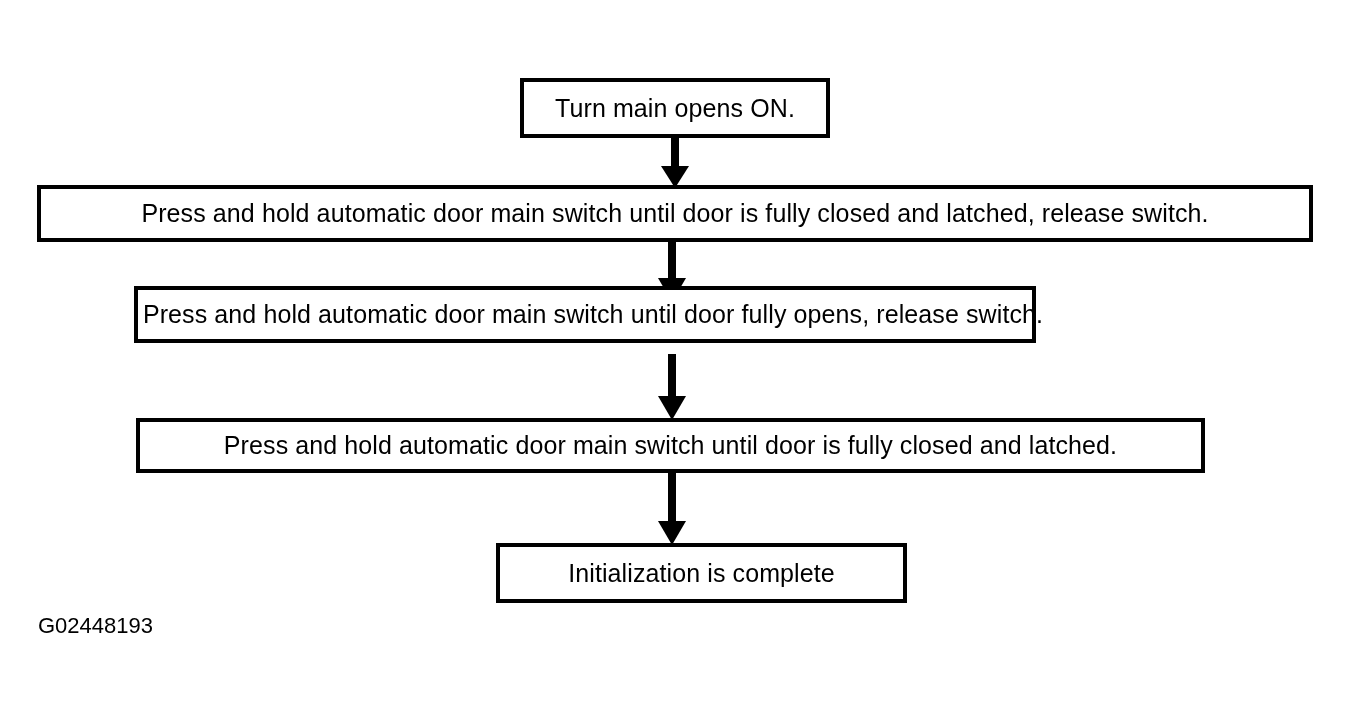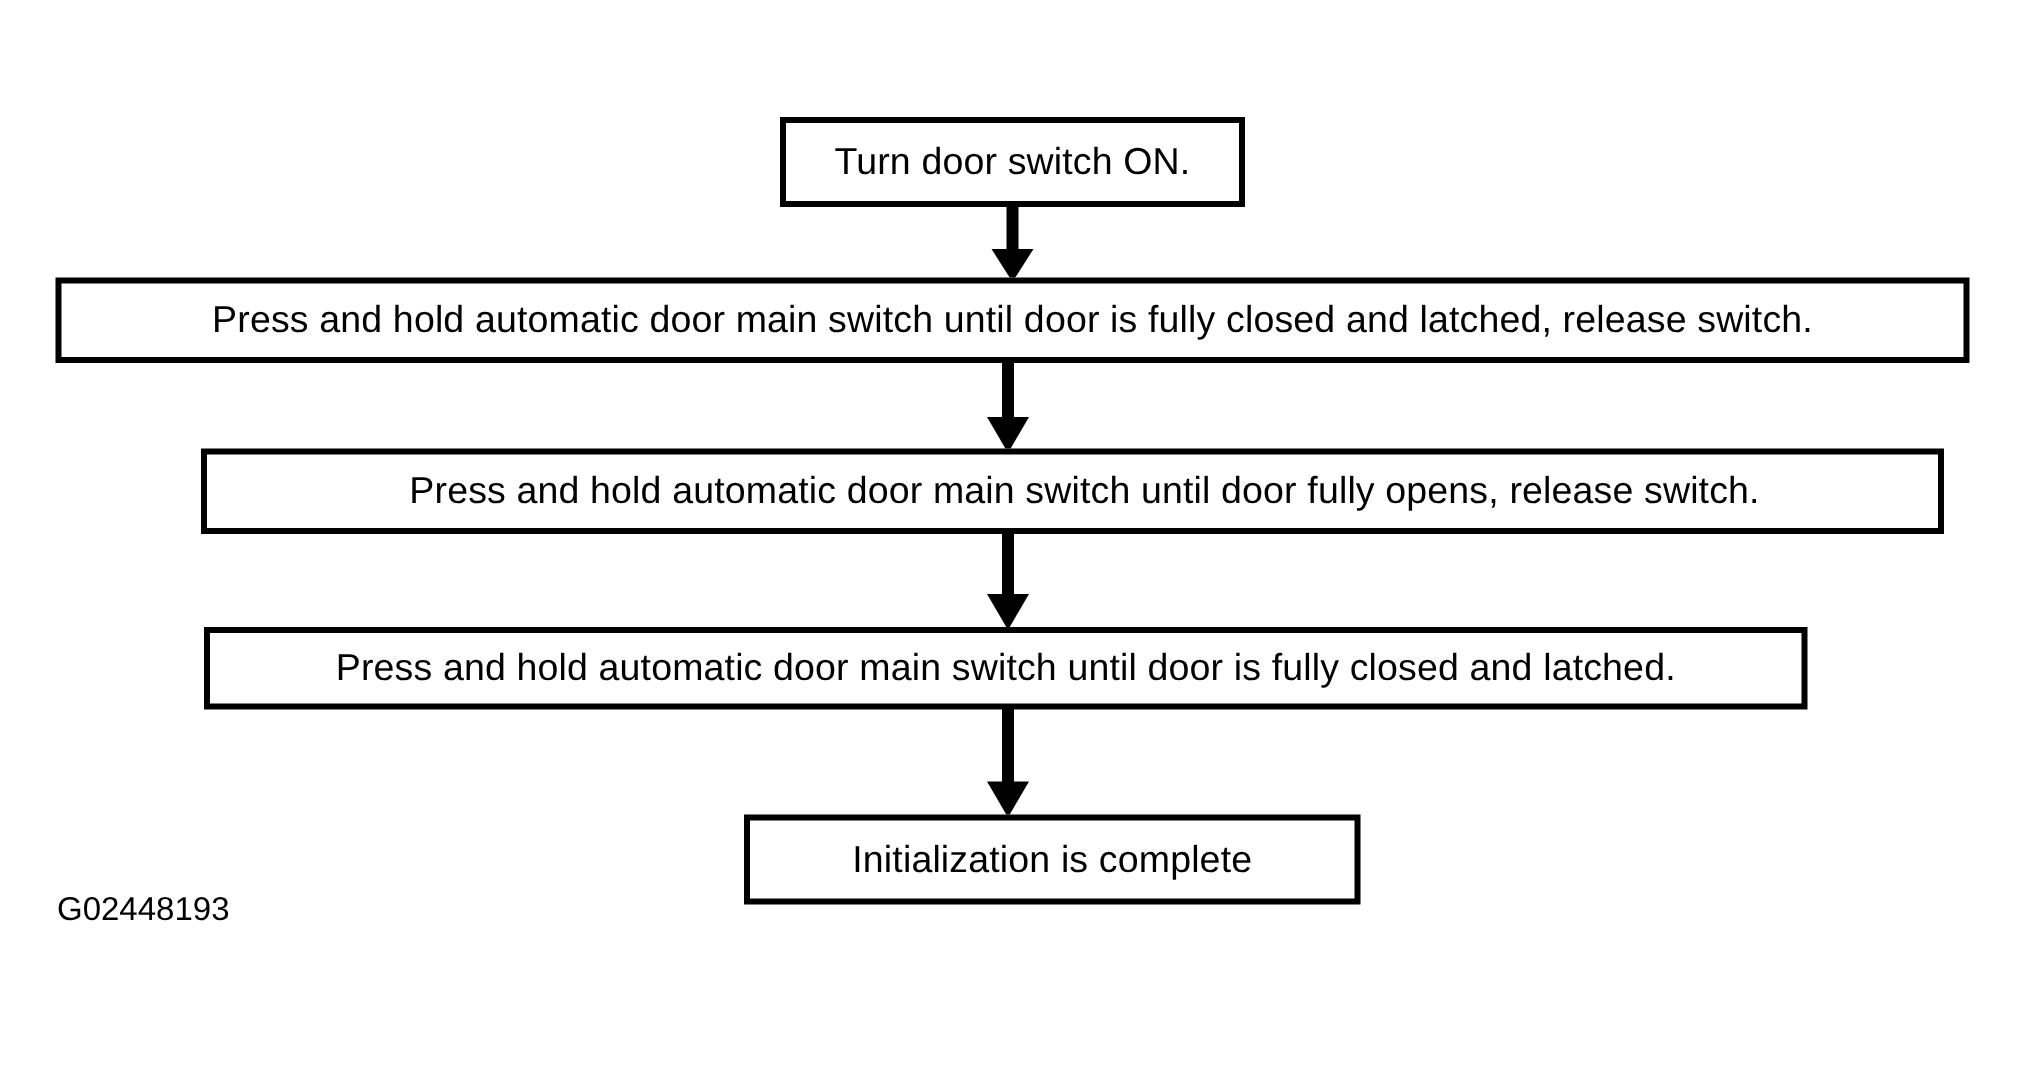--- a/index.html
+++ b/index.html
@@ -32,51 +32,51 @@
   }
   .node-label {
     font-size: 25px;
     line-height: 1;
     letter-spacing: 0.1px;
     color: #000000;
   }
   
   #node-0 { left: 520px; top: 78px;  width: 310px;  height: 60px; }
   #node-1 { left: 37px;  top: 185px; width: 1276px; height: 57px; }
-  #node-2 { left: 134px; top: 299px; width: 1162px; height: 57px; padding-left: 16px; }
+  #node-2 { left: 134px; top: 286px; width: 902px; height: 57px; padding-left: 16px; }
   #node-3 { left: 136px; top: 418px; width: 1069px; height: 55px; }
   #node-4 { left: 496px; top: 543px; width: 411px;  height: 60px; }
 
   .connector {
     position: absolute;
     width: 40px;
   }
   .connector svg { display: block; }
   #conn-0 { left: 655px; top: 136px; height: 52px; }
   #conn-1 { left: 652px; top: 240px; height: 62px; }
   #conn-2 { left: 652px; top: 354px; height: 66px; }
   #conn-3 { left: 652px; top: 471px; height: 74px; }
 
   #caption {
     position: absolute;
     left: 38px;
-    top: 595px;
+    top: 615px;
     font-size: 22px;
     line-height: 1;
     color: #000000;
     white-space: nowrap;
   }
 </style>
 </head>
 <body>
 
 <div id="canvas">
 
   <div class="node" id="node-0">
-    <span class="node-label">Turn door switch ON.</span>
+    <span class="node-label">Turn main opens ON.</span>
   </div>
 
   <div class="connector" id="conn-0">
     <svg width="40" height="52" viewBox="0 0 40 52" aria-hidden="true">
       <rect x="16" y="0" width="8" height="34" fill="#000000"></rect>
       <polygon points="6,30 34,30 20,52" fill="#000000"></polygon>
     </svg>
   </div>
 
   <div class="node" id="node-1">

